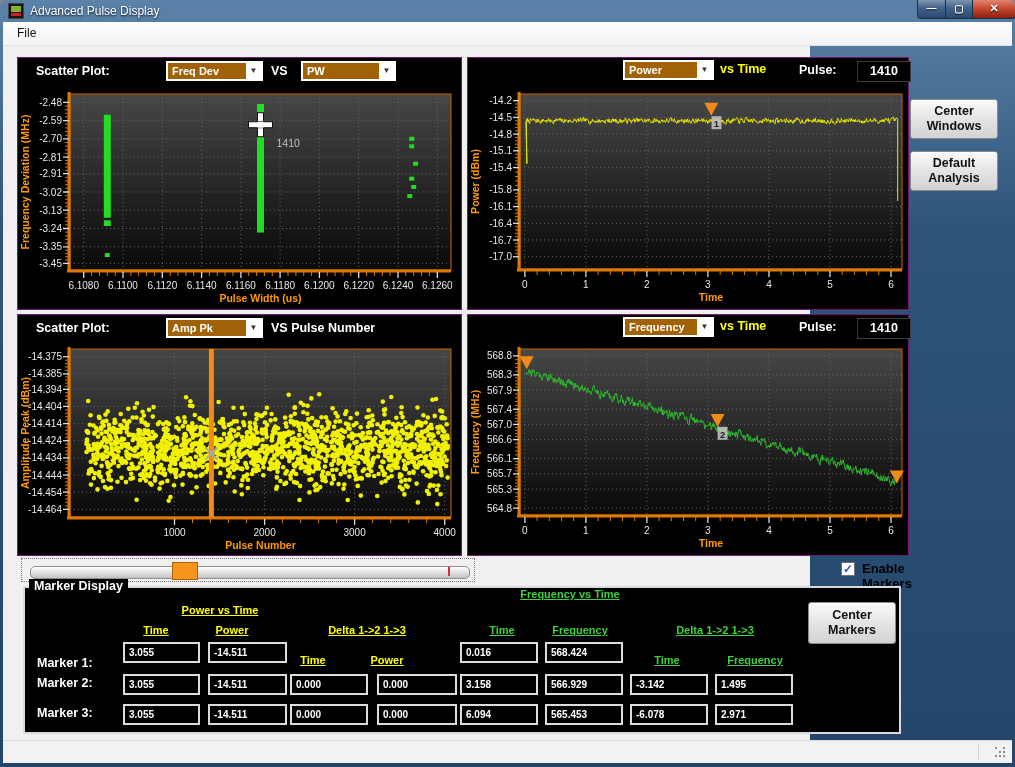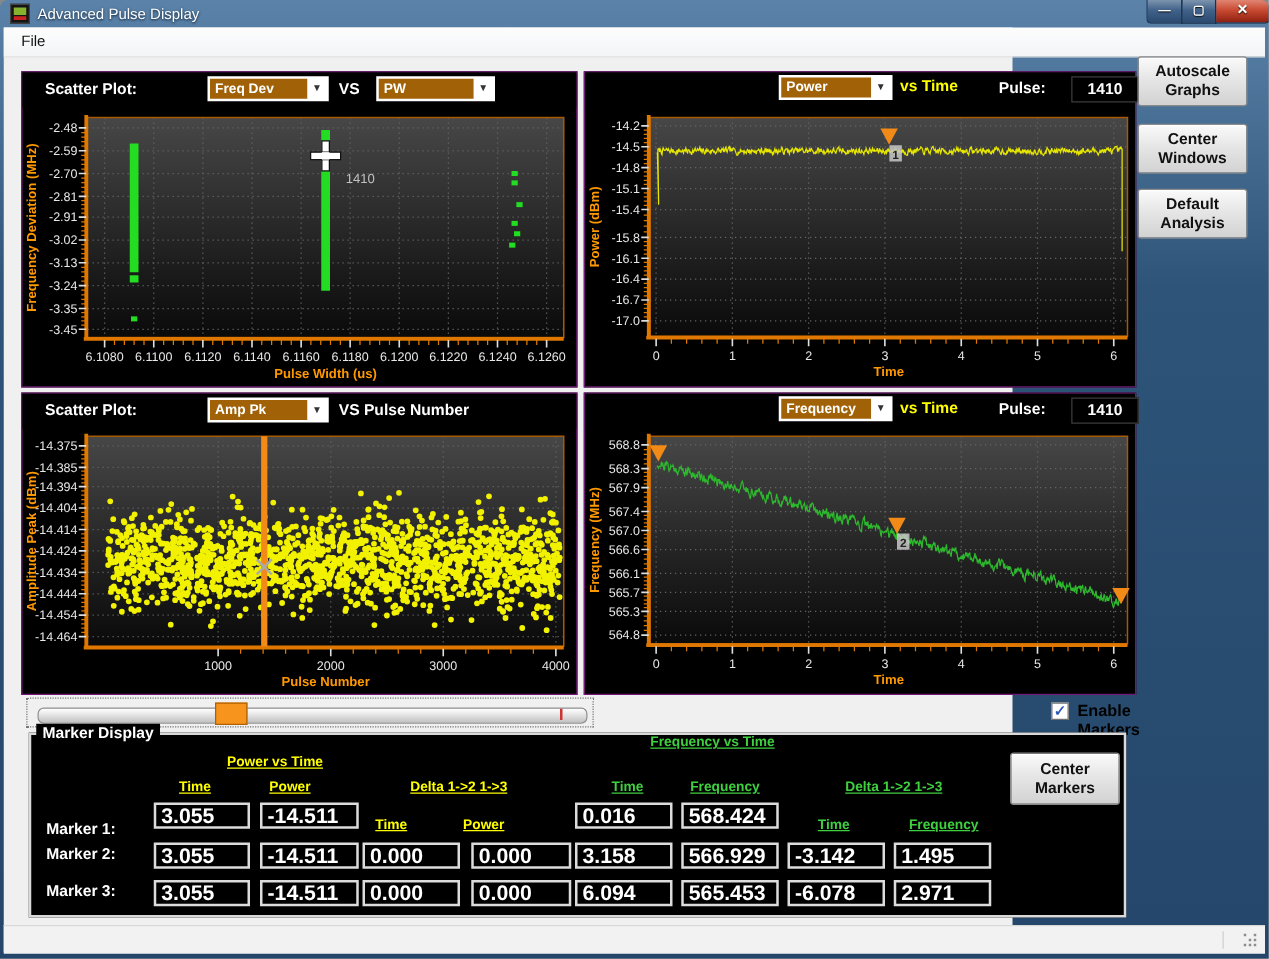--- a/index.html
+++ b/index.html
@@ -41,21 +41,21 @@
   #timestamp-box{left:525px;top:559px;width:300px;height:21px;background:#e3e3e3;border:1px solid #a8a8a8;box-sizing:border-box;color:#303030;font-size:11.5px;line-height:19px;padding-left:8px;}
   #enable-markers-checkbox{left:838px;top:562px;width:14px;height:14px;background:#fff;border:1px solid #707070;box-sizing:border-box;color:#2a58b8;font-size:12px;line-height:12px;text-align:center;font-weight:bold;}
   #enable-markers-label{left:859px;top:561px;font-size:13px;font-weight:bold;color:#000;}
   
   #marker-display-group{left:20px;top:586px;width:878px;height:148px;background:#000;border:2px solid #d9d9d9;box-sizing:border-box;}
   #marker-group-label{position:absolute;left:4px;top:-9px;background:#000;color:#fff;font-weight:bold;font-size:12.5px;padding:0 5px;}
   .mhdr{position:absolute;font-weight:bold;text-decoration:underline;text-align:center;}
   .mhdr.big{font-size:11px;}
   .mhdr.sm{font-size:11px;}
   .grn{color:#3fd03f;}
-  .mbox{position:absolute;height:21px;background:#000;border:2px solid #dcdcdc;box-sizing:border-box;color:#fff;font-weight:bold;font-size:17px;line-height:17px;padding-left:4px;}
+  .mbox{position:absolute;height:21px;background:#000;border:2px solid #dcdcdc;box-sizing:border-box;color:#fff;font-weight:bold;font-size:10px;line-height:17px;padding-left:4px;}
   .mrow-label{position:absolute;color:#fff;font-weight:bold;font-size:12.5px;}
   #center-markers-button{position:absolute;left:783px;top:14px;width:86px;height:40px;}
   
   #statusbar{left:0px;top:718px;width:1009px;height:22px;background:#f2f2f2;border-top:1px solid #d9d9d9;}
   #status-sep{position:absolute;left:975px;top:4px;width:1px;height:14px;background:#d0d0d0;}
   #resize-grip{position:absolute;right:5px;bottom:4px;width:12px;height:12px;}
   #resize-grip i{position:absolute;left:0;top:0;width:2px;height:2px;background:#8e8e8e;box-shadow:8px 0 #8e8e8e,8px 4px #8e8e8e,8px 8px #8e8e8e,4px 4px #8e8e8e,4px 8px #8e8e8e,0 8px #8e8e8e;}
 </style>
 </head>
 <body>
@@ -2353,21 +2353,20 @@
           <text x="11" y="91.0" text-anchor="middle" font-size="10.5" font-weight="bold" fill="#ff9900" transform="rotate(-90 11 91.0)">Frequency (MHz)</text>
           <polyline points="57.9,31.3 58.3,32.8 58.8,33.6 59.3,32.2 59.7,32.0 60.2,32.4 60.7,32.2 61.1,28.4 61.6,31.9 62.0,29.1 62.5,31.3 63.0,34.1 63.4,35.4 63.9,30.5 64.4,28.7 64.8,31.6 65.3,28.4 65.8,29.1 66.2,29.4 66.7,32.5 67.2,35.9 67.6,35.2 68.1,34.1 68.6,31.4 69.0,32.3 69.5,32.3 70.0,32.2 70.4,31.0 70.9,32.5 71.4,36.1 71.8,33.5 72.3,35.3 72.8,33.9 73.2,36.9 73.7,36.8 74.1,39.4 74.6,36.2 75.1,35.9 75.5,32.7 76.0,32.8 76.5,33.1 76.9,32.1 77.4,34.9 77.9,35.2 78.3,33.4 78.8,37.3 79.3,37.1 79.7,40.3 80.2,37.9 80.7,33.6 81.1,37.5 81.6,39.2 82.1,34.5 82.5,32.9 83.0,33.6 83.5,37.3 83.9,35.9 84.4,37.9 84.9,38.1 85.3,41.4 85.8,37.8 86.2,37.3 86.7,40.5 87.2,37.7 87.6,39.7 88.1,42.2 88.6,40.1 89.0,38.6 89.5,39.0 90.0,41.2 90.4,36.8 90.9,36.6 91.4,36.4 91.8,39.8 92.3,43.3 92.8,39.3 93.2,38.0 93.7,41.0 94.2,44.1 94.6,43.8 95.1,39.3 95.6,42.7 96.0,45.2 96.5,42.1 97.0,43.8 97.4,43.5 97.9,45.1 98.3,46.7 98.8,41.1 99.3,39.3 99.7,41.6 100.2,39.4 100.7,37.9 101.1,41.4 101.6,42.5 102.1,39.2 102.5,42.9 103.0,43.1 103.5,44.1 103.9,40.2 104.4,42.8 104.9,42.2 105.3,45.2 105.8,48.2 106.3,42.3 106.7,44.1 107.2,42.3 107.7,46.3 108.1,43.8 108.6,44.7 109.1,46.2 109.5,44.6 110.0,44.6 110.5,47.2 110.9,49.6 111.4,50.4 111.8,48.2 112.3,46.0 112.8,48.0 113.2,48.8 113.7,47.3 114.2,43.9 114.6,47.7 115.1,48.2 115.6,50.2 116.0,47.5 116.5,48.8 117.0,46.1 117.4,48.3 117.9,49.0 118.4,49.4 118.8,51.8 119.3,47.7 119.8,47.0 120.2,48.8 120.7,50.6 121.2,51.5 121.6,50.2 122.1,51.0 122.6,50.8 123.0,53.5 123.5,51.1 123.9,50.4 124.4,49.1 124.9,46.0 125.3,45.2 125.8,44.0 126.3,45.4 126.7,47.7 127.2,50.3 127.7,50.4 128.1,50.2 128.6,52.2 129.1,48.9 129.5,52.7 130.0,49.6 130.5,51.6 130.9,53.1 131.4,55.1 131.9,56.9 132.3,58.2 132.8,54.3 133.3,50.0 133.7,51.6 134.2,54.1 134.7,55.8 135.1,56.1 135.6,53.6 136.0,52.6 136.5,55.5 137.0,51.0 137.4,52.2 137.9,52.4 138.4,51.0 138.8,51.5 139.3,49.3 139.8,52.4 140.2,52.7 140.7,54.2 141.2,52.3 141.6,56.3 142.1,57.7 142.6,54.9 143.0,57.1 143.5,58.6 144.0,59.4 144.4,61.3 144.9,60.5 145.4,55.0 145.8,55.0 146.3,58.6 146.8,54.5 147.2,53.0 147.7,52.1 148.1,54.2 148.6,52.6 149.1,56.0 149.5,58.1 150.0,61.0 150.5,62.5 150.9,60.1 151.4,60.2 151.9,59.7 152.3,61.1 152.8,57.7 153.3,54.1 153.7,56.7 154.2,57.2 154.7,61.7 155.1,59.0 155.6,62.2 156.1,63.6 156.5,63.3 157.0,64.8 157.5,60.1 157.9,61.4 158.4,59.7 158.9,58.5 159.3,55.8 159.8,57.4 160.3,56.4 160.7,60.0 161.2,56.5 161.6,58.9 162.1,63.5 162.6,62.3 163.0,61.8 163.5,60.6 164.0,58.6 164.4,56.5 164.9,62.4 165.4,65.0 165.8,61.8 166.3,64.9 166.8,60.8 167.2,64.6 167.7,62.6 168.2,62.4 168.6,63.5 169.1,63.8 169.6,62.1 170.0,65.6 170.5,64.2 171.0,60.9 171.4,59.5 171.9,61.2 172.4,59.4 172.8,62.8 173.3,65.1 173.7,66.0 174.2,64.1 174.7,63.1 175.1,62.7 175.6,61.5 176.1,64.4 176.5,67.7 177.0,64.9 177.5,63.8 177.9,67.2 178.4,68.0 178.9,67.6 179.3,68.7 179.8,65.1 180.3,62.1 180.7,64.9 181.2,62.3 181.7,61.4 182.1,62.0 182.6,62.3 183.1,66.9 183.5,66.6 184.0,65.4 184.5,68.9 184.9,66.4 185.4,68.3 185.8,66.8 186.3,71.1 186.8,69.1 187.2,68.7 187.7,67.2 188.2,70.2 188.6,69.6 189.1,71.7 189.6,72.4 190.0,70.4 190.5,66.4 191.0,68.7 191.4,70.3 191.9,67.9 192.4,69.9 192.8,67.5 193.3,65.7 193.8,71.7 194.2,73.7 194.7,68.5 195.2,69.9 195.6,74.1 196.1,72.4 196.6,70.7 197.0,70.0 197.5,71.2 197.9,72.1 198.4,69.5 198.9,68.8 199.3,73.5 199.8,75.6 200.3,77.7 200.7,75.5 201.2,71.2 201.7,69.2 202.1,74.0 202.6,76.1 203.1,72.7 203.5,71.6 204.0,75.6 204.5,71.5 204.9,74.5 205.4,77.1 205.9,78.6 206.3,74.4 206.8,70.5 207.3,74.4 207.7,73.0 208.2,71.0 208.7,72.6 209.1,71.8 209.6,73.2 210.1,77.7 210.5,78.3 211.0,74.8 211.4,74.5 211.9,71.6 212.4,75.0 212.8,71.9 213.3,72.5 213.8,71.1 214.2,71.1 214.7,73.2 215.2,71.4 215.6,74.0 216.1,74.3 216.6,77.6 217.0,77.6 217.5,78.8 218.0,77.5 218.4,75.6 218.9,77.4 219.4,80.1 219.8,82.8 220.3,83.1 220.8,84.0 221.2,84.3 221.7,78.1 222.2,76.5 222.6,74.3 223.1,73.1 223.5,72.5 224.0,78.8 224.5,78.5 224.9,76.7 225.4,79.8 225.9,76.7 226.3,76.5 226.8,82.2 227.3,78.9 227.7,81.1 228.2,81.3 228.7,78.1 229.1,78.1 229.6,81.9 230.1,80.5 230.5,79.7 231.0,79.5 231.5,79.9 231.9,79.8 232.4,81.8 232.9,80.0 233.3,78.6 233.8,79.9 234.3,81.4 234.7,79.9 235.2,81.4 235.6,80.8 236.1,83.4 236.6,87.0 237.0,87.8 237.5,83.8 238.0,84.4 238.4,84.4 238.9,85.3 239.4,84.9 239.8,84.2 240.3,84.1 240.8,84.7 241.2,84.5 241.7,82.1 242.2,81.1 242.6,84.4 243.1,88.6 243.6,88.4 244.0,85.6 244.5,83.1 245.0,85.2 245.4,81.7 245.9,85.9 246.4,84.6 246.8,83.6 247.3,88.0 247.7,86.8 248.2,88.8 248.7,87.6 249.1,90.7 249.6,85.3 250.1,89.9 250.5,85.4 251.0,87.3 251.5,87.7 251.9,88.4 252.4,91.0 252.9,87.8 253.3,90.9 253.8,89.5 254.3,87.3 254.7,87.0 255.2,86.6 255.7,90.8 256.1,87.6 256.6,88.9 257.1,86.7 257.5,88.6 258.0,92.9 258.5,94.6 258.9,90.8 259.4,93.3 259.9,91.4 260.3,94.4 260.8,89.6 261.2,90.6 261.7,93.2 262.2,95.8 262.6,91.9 263.1,90.8 263.6,90.3 264.0,93.7 264.5,91.6 265.0,94.3 265.4,92.2 265.9,91.8 266.4,93.1 266.8,94.3 267.3,95.8 267.8,90.9 268.2,94.0 268.7,91.4 269.2,95.3 269.6,97.5 270.1,92.6 270.6,90.0 271.0,88.3 271.5,89.5 272.0,88.7 272.4,90.8 272.9,90.0 273.3,94.6 273.8,94.6 274.3,95.0 274.7,96.1 275.2,94.0 275.7,97.6 276.1,94.9 276.6,94.8 277.1,97.8 277.5,99.3 278.0,94.9 278.5,94.5 278.9,93.4 279.4,95.5 279.9,93.1 280.3,97.2 280.8,100.0 281.3,98.0 281.7,98.7 282.2,95.0 282.7,97.1 283.1,100.5 283.6,101.0 284.1,99.3 284.5,98.0 285.0,97.9 285.4,101.0 285.9,97.5 286.4,98.8 286.8,96.9 287.3,100.1 287.8,99.4 288.2,97.1 288.7,97.1 289.2,94.5 289.6,100.5 290.1,101.6 290.6,100.4 291.0,101.1 291.5,99.5 292.0,101.4 292.4,102.7 292.9,104.4 293.4,99.6 293.8,97.2 294.3,99.3 294.8,99.3 295.2,98.1 295.7,99.6 296.2,98.2 296.6,97.5 297.1,102.0 297.5,100.0 298.0,104.2 298.5,106.5 298.9,107.3 299.4,105.4 299.9,105.3 300.3,105.7 300.8,104.4 301.3,106.3 301.7,104.5 302.2,105.7 302.7,102.1 303.1,105.7 303.6,104.9 304.1,103.4 304.5,101.7 305.0,102.9 305.5,101.0 305.9,103.8 306.4,104.6 306.9,102.3 307.3,102.4 307.8,101.0 308.3,106.4 308.7,106.7 309.2,105.6 309.7,106.7 310.1,108.1 310.6,107.8 311.0,105.8 311.5,103.9 312.0,101.5 312.4,105.8 312.9,104.4 313.4,106.2 313.8,108.4 314.3,107.0 314.8,107.9 315.2,109.9 315.7,106.4 316.2,106.6 316.6,110.1 317.1,110.8 317.6,111.7 318.0,108.6 318.5,110.4 319.0,112.6 319.4,109.3 319.9,109.8 320.4,107.0 320.8,107.3 321.3,110.8 321.8,108.3 322.2,110.2 322.7,108.2 323.1,109.9 323.6,106.1 324.1,111.3 324.5,110.1 325.0,112.8 325.5,111.8 325.9,111.6 326.4,114.6 326.9,115.7 327.3,114.1 327.8,112.1 328.3,111.9 328.7,111.7 329.2,110.6 329.7,114.2 330.1,109.4 330.6,108.0 331.1,106.2 331.5,106.4 332.0,111.8 332.5,109.8 332.9,107.6 333.4,106.7 333.9,107.6 334.3,107.9 334.8,110.8 335.2,113.8 335.7,109.9 336.2,114.2 336.6,112.5 337.1,112.6 337.6,111.9 338.0,113.5 338.5,115.1 339.0,111.8 339.4,114.8 339.9,112.5 340.4,112.7 340.8,114.6 341.3,117.1 341.8,117.1 342.2,119.4 342.7,119.6 343.2,118.2 343.6,116.6 344.1,113.8 344.6,117.6 345.0,113.8 345.5,116.8 346.0,114.1 346.4,113.4 346.9,114.8 347.3,115.6 347.8,114.6 348.3,115.8 348.7,113.0 349.2,117.1 349.7,116.8 350.1,120.0 350.6,118.8 351.1,121.3 351.5,123.3 352.0,124.2 352.5,117.8 352.9,119.5 353.4,115.7 353.9,116.8 354.3,113.9 354.8,119.6 355.3,116.3 355.7,117.4 356.2,117.6 356.7,118.1 357.1,117.9 357.6,119.5 358.1,119.8 358.5,120.7 359.0,116.6 359.5,117.6 359.9,118.2 360.4,122.3 360.8,123.3 361.3,123.5 361.8,123.4 362.2,119.1 362.7,118.0 363.2,119.1 363.6,119.6 364.1,117.2 364.6,116.1 365.0,119.5 365.5,123.5 366.0,120.7 366.4,120.4 366.9,119.9 367.4,124.7 367.8,123.1 368.3,125.2 368.8,126.8 369.2,122.8 369.7,121.3 370.2,122.6 370.6,121.1 371.1,123.3 371.6,124.6 372.0,122.5 372.5,120.0 372.9,119.1 373.4,123.8 373.9,122.7 374.3,120.7 374.8,119.1 375.3,119.1 375.7,122.5 376.2,122.4 376.7,126.3 377.1,127.7 377.6,129.3 378.1,126.0 378.5,126.4 379.0,123.3 379.5,126.5 379.9,128.3 380.4,124.5 380.9,128.0 381.3,129.7 381.8,125.7 382.3,124.8 382.7,128.2 383.2,127.8 383.7,128.9 384.1,130.7 384.6,132.1 385.0,129.0 385.5,126.7 386.0,128.2 386.4,128.4 386.9,128.3 387.4,127.1 387.8,124.8 388.3,127.8 388.8,131.5 389.2,129.1 389.7,131.8 390.2,130.1 390.6,131.0 391.1,129.7 391.6,132.7 392.0,131.0 392.5,127.2 393.0,130.7 393.4,134.1 393.9,129.1 394.4,129.3 394.8,128.2 395.3,128.1 395.8,129.2 396.2,127.5 396.7,132.5 397.1,128.5 397.6,128.9 398.1,126.9 398.5,130.6 399.0,133.3 399.5,134.2 399.9,130.6 400.4,128.0 400.9,131.6 401.3,132.2 401.8,133.1 402.3,132.6 402.7,130.8 403.2,132.8 403.7,129.6 404.1,128.0 404.6,130.7 405.1,131.7 405.5,130.1 406.0,133.9 406.5,132.7 406.9,134.0 407.4,134.8 407.9,135.9 408.3,134.4 408.8,131.6 409.2,135.0 409.7,137.9 410.2,135.6 410.6,137.2 411.1,136.4 411.6,136.8 412.0,139.6 412.5,135.6 413.0,134.5 413.4,139.2 413.9,137.3 414.4,140.1 414.8,137.1 415.3,134.7 415.8,135.3 416.2,140.1 416.7,139.9 417.2,137.7 417.6,135.6 418.1,139.8 418.6,137.1 419.0,140.0 419.5,137.1 420.0,135.6 420.4,134.9 420.9,136.0 421.4,141.1 421.8,141.3 422.3,143.8 422.7,144.9 423.2,143.8 423.7,140.5 424.1,142.2 424.6,139.2 425.1,137.8 425.5,142.5 426.0,140.3 426.5,143.7 426.9,141.1 427.4,137.2 427.9,137.6 428.3,137.6 428.8,141.2 429.3,137.8 429.7,136.6" fill="none" stroke="#2eb82e" stroke-width="1"></polyline>
           <polygon points="58.7,28.2 51.7,15.2 65.7,15.2" fill="#f28a18"></polygon>
           <polygon points="249.6,86.1 242.6,73.1 256.6,73.1" fill="#f28a18"></polygon>
           <polygon points="428.8,142.4 421.8,129.4 435.8,129.4" fill="#f28a18"></polygon>
           <rect x="249.6" y="85.8" width="10" height="13" fill="#c8c8c8" fill-opacity="0.85"></rect>
           <text x="254.6" y="96.8" text-anchor="middle" font-size="9.5" font-weight="bold" fill="#222">2</text>
         </svg>
     </div>
 
-    <div class="abs btn3d" style="left:907px;top:23px;width:86px;height:38px;">Autoscale Graphs</div>
     <div class="abs btn3d" style="left:907px;top:77px;width:86px;height:38px;">Center Windows</div>
     <div class="abs btn3d" style="left:907px;top:129px;width:86px;height:38px;">Default Analysis</div>
 
     <div class="abs" id="pulse-slider" style="top:536px;">
       <div id="slider-track"></div>
       <div id="slider-redtick"></div>
       <div id="slider-thumb"></div>
     </div>
 
     <div class="abs" id="enable-markers-checkbox" style="top:540px;"><span>✓</span></div>

